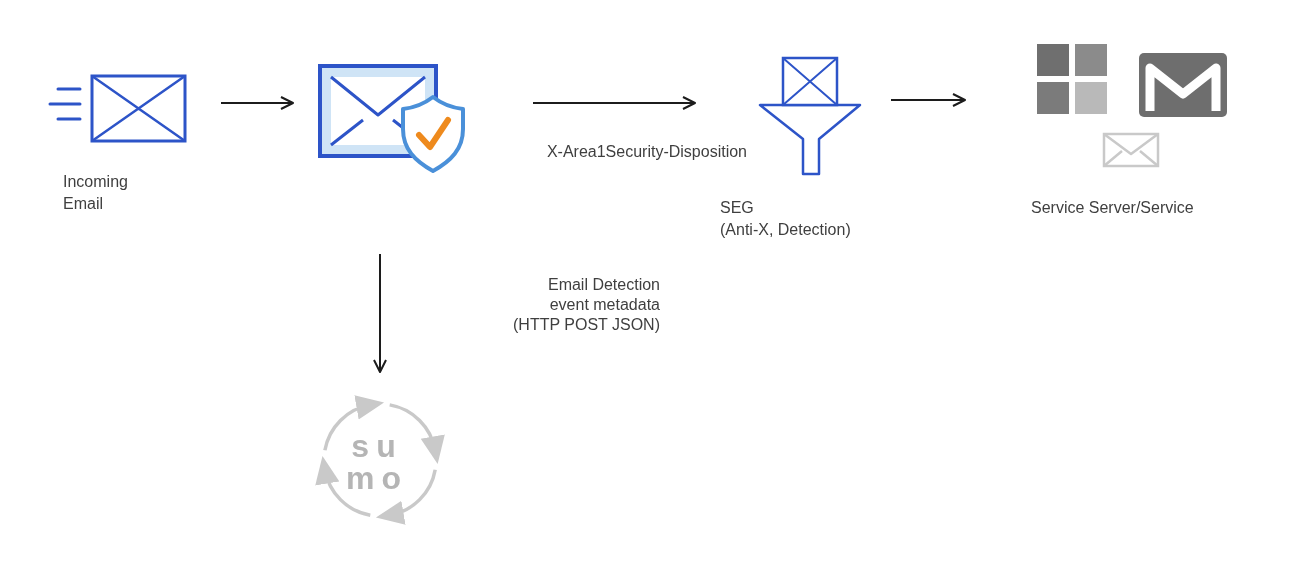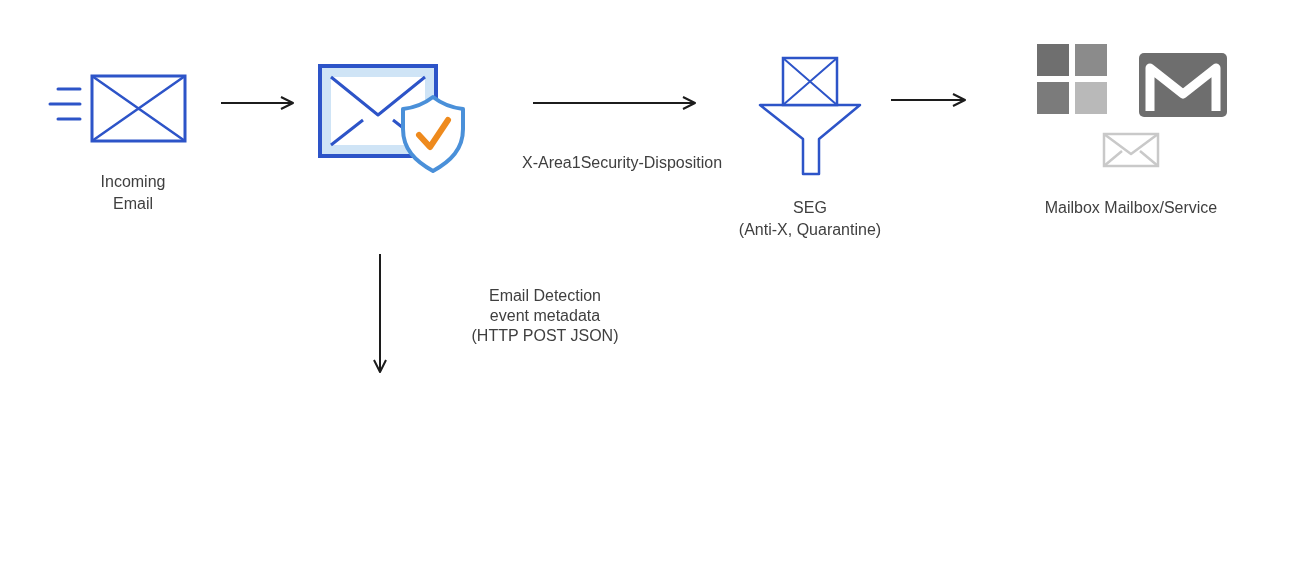--- a/index.html
+++ b/index.html
@@ -2,24 +2,24 @@
 <html style="--blue: #2d54c8; --shield_blue: #4a90d9; --light_blue: #cfe4f6; --orange: #ee8a1d; --ink: #1c1c1c; --text: #3f3f3f; --ms_gray_1: #6f6f6f; --ms_gray_2: #8b8b8b; --ms_gray_3: #7b7b7b; --ms_gray_4: #b9b9b9; --gmail_gray: #6e6e6e; --light_gray: #c9c9c9; --sumo_text: #b5b5b5;"><head>
 <meta charset="utf-8">
 <style>
   html,body{margin:0;padding:0;background:#ffffff;}
   .canvas{
     position:relative;width:1291px;height:574px;background:#ffffff;overflow:hidden;
     font-family:"Liberation Sans",sans-serif;color:var(--text,#3f3f3f);
   }
   .abs{position:absolute;}
   .label{
-    position:absolute;white-space:pre-line;text-align:center;
+    position:absolute;white-space:pre-line;
     font-size:16px;line-height:22px;color:var(--text,#3f3f3f);
   }
-  .label.left{text-align:center;margin-top:11px;}
+  .label.left{text-align:right;}
   .label.nowrap{white-space:nowrap;}
   .icon{display:block;line-height:0;}
   svg{display:block;}
   svg text{font-family:"Liberation Sans",sans-serif;}
 </style>
 </head>
 <body>
 
 <div class="canvas">
 
@@ -66,21 +66,21 @@
   <div class="label left nowrap" style="left:497px;top:141px;width:250px">X-Area1Security-Disposition</div>
 
   <span class="abs icon" style="left:756px;top:56px">
     <svg width="110" height="122" viewBox="0 0 110 122">
       <path d="M4,49 L104,49 L63,83 L63,118 L47,118 L47,83 Z" fill="#ffffff" style="stroke:var(--blue,#2d54c8)" stroke-width="2.5" stroke-linejoin="round"></path>
       <rect x="27" y="2" width="54" height="47" fill="#ffffff" style="stroke:var(--blue,#2d54c8)" stroke-width="2.5"></rect>
       <path d="M27,2 L81,49 M81,2 L27,49" fill="none" style="stroke:var(--blue,#2d54c8)" stroke-width="2"></path>
     </svg>
   </span>
   <div class="label" style="left:720px;top:197px;width:180px">SEG
-(Anti-X, Quarantine)</div>
+(Anti-X, Detection)</div>
 
   <span class="abs icon" style="left:891px;top:92px">
     <svg width="76" height="16" viewBox="0 0 76 16">
       <line x1="0" y1="8" x2="72" y2="8" style="stroke:var(--ink,#1c1c1c)" stroke-width="2"></line>
       <path d="M62,2 L74,8 L62,14" fill="none" style="stroke:var(--ink,#1c1c1c)" stroke-width="2" stroke-linejoin="round"></path>
     </svg>
   </span>
 
   <span class="abs icon" style="left:1037px;top:44px">
     <svg width="70" height="70" viewBox="0 0 70 70">
@@ -96,26 +96,43 @@
       <path d="M11,58 L11,15 L44,41 L77,15 L77,58" fill="none" stroke="#ffffff" stroke-width="9" stroke-linejoin="round"></path>
     </svg>
   </span>
   <span class="abs icon" style="left:1102px;top:127px">
     <svg width="58" height="42" viewBox="0 0 58 42">
       <rect x="2" y="7" width="54" height="32" fill="#ffffff" style="stroke:var(--light_gray,#c9c9c9)" stroke-width="2.5"></rect>
       <path d="M2,7 L29,27 L56,7" fill="none" style="stroke:var(--light_gray,#c9c9c9)" stroke-width="2.5" stroke-linejoin="round"></path>
       <path d="M2,39 L20,24 M56,39 L38,24" fill="none" style="stroke:var(--light_gray,#c9c9c9)" stroke-width="2.5"></path>
     </svg>
   </span>
-  <div class="label nowrap" style="left:1031px;top:197px;width:200px">Mailbox Mailbox/Service</div>
+  <div class="label nowrap" style="left:1031px;top:197px;width:200px">Service Server/Service</div>
 
   <span class="abs icon" style="left:372px;top:254px">
     <svg width="16" height="120" viewBox="0 0 16 120">
       <line x1="8" y1="0" x2="8" y2="116" style="stroke:var(--ink,#1c1c1c)" stroke-width="2"></line>
       <path d="M2,106 L8,118 L14,106" fill="none" style="stroke:var(--ink,#1c1c1c)" stroke-width="2" stroke-linejoin="round"></path>
     </svg>
   </span>
   <div class="label left" style="left:430px;top:275px;width:230px;line-height:20px">Email Detection
 event metadata
 (HTTP POST JSON)</div>
 
+  <span class="abs icon" style="left:313px;top:393px">
+    <svg width="134" height="134" viewBox="0 0 134 134">
+      <defs>
+        <marker id="sumoArrow" orient="auto" markerWidth="9" markerHeight="8" refX="4" refY="3.5">
+          <path d="M0,0 L8,3.5 L0,7 Z" style="fill:var(--light_gray,#c9c9c9)"></path>
+        </marker>
+      </defs>
+      <g fill="none" style="stroke:var(--light_gray,#c9c9c9)" stroke-width="3.5">
+        <path d="M76.7,11.9 A56,56 0 0 1 122.2,57.3" marker-end="url(#sumoArrow)"></path>
+        <path d="M122.2,76.7 A56,56 0 0 1 76.7,122.2" marker-end="url(#sumoArrow)"></path>
+        <path d="M57.3,122.2 A56,56 0 0 1 11.9,76.7" marker-end="url(#sumoArrow)"></path>
+        <path d="M11.9,57.3 A56,56 0 0 1 57.3,11.9" marker-end="url(#sumoArrow)"></path>
+      </g>
+      <text x="64" y="64" text-anchor="middle" font-size="32" font-weight="bold" letter-spacing="7" style="fill:var(--sumo_text,#b5b5b5)">su</text>
+      <text x="64" y="96" text-anchor="middle" font-size="32" font-weight="bold" letter-spacing="7" style="fill:var(--sumo_text,#b5b5b5)">mo</text>
+    </svg>
+  </span>
 
 </div>
 
 </body></html>

